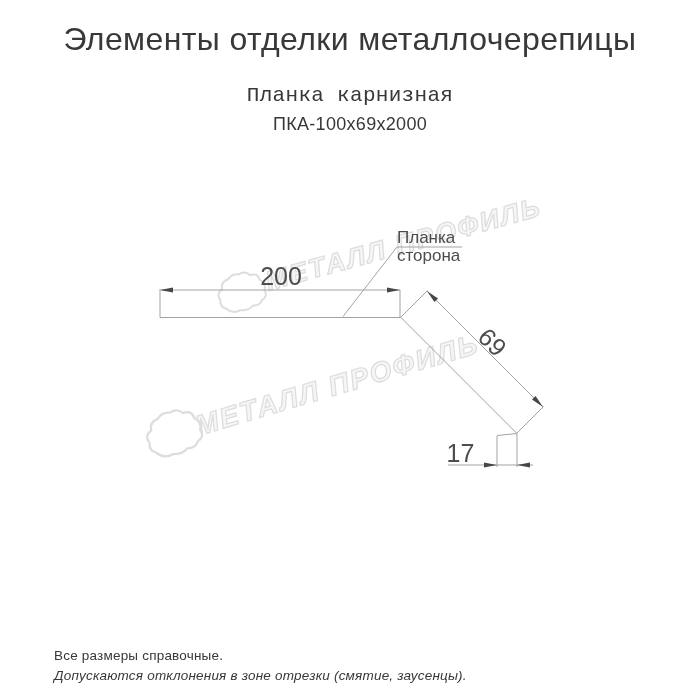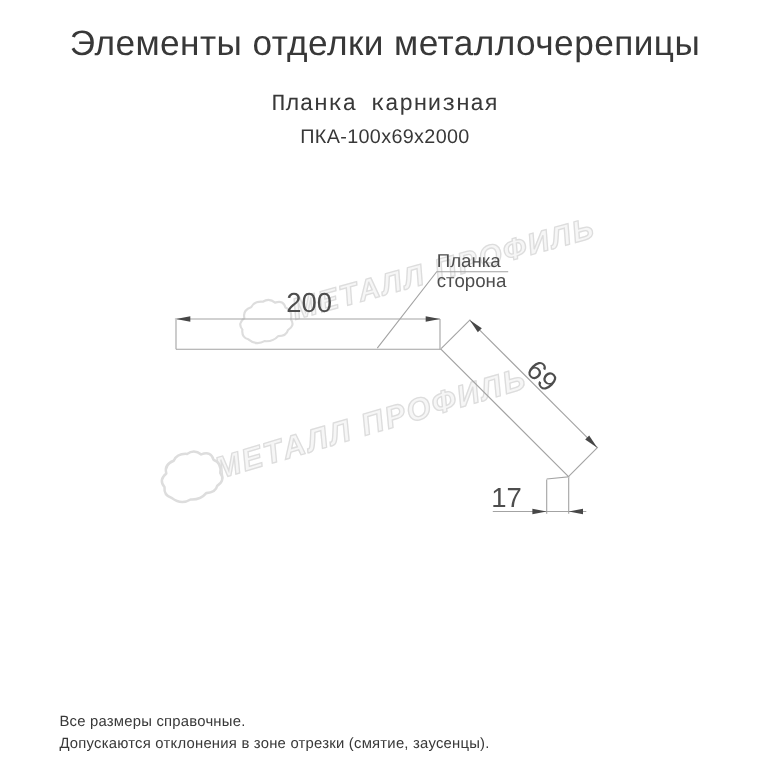--- a/index.html
+++ b/index.html
@@ -39,21 +39,21 @@
        line-height:20px;text-align:center;}
   #dim100{left:258px;top:266px;width:46px;}
   #dim69{left:470px;top:332px;width:45px;height:20px;transform:rotate(45deg);}
   #dim10{left:445px;top:443px;width:31px;}
   #leader-label{position:absolute;z-index:3;left:397px;top:229px;width:76px;
        font-size:17px;line-height:18px;color:var(--dim,#4d4d4d);text-align:left;}
   
   .note{position:absolute;left:22px;font-size:13.5px;line-height:16px;
         color:var(--ink,#383838);letter-spacing:.2px;z-index:3;margin-left:32px;}
   #note1{top:648px;}
-  #note2{top:668px;}
+  #note2{top:668px;font-style:italic;}
 </style>
 </head>
 <body>
 
 <div class="abs t1">Элементы отделки металлочерепицы</div>
 <div class="abs t2">Планка карнизная</div>
 <div class="abs t3">ПКА-100х69х2000</div>
 
 <div class="wm-text" id="wm1-text">МЕТАЛЛ ПРОФИЛЬ</div>
 <div class="wm-text" id="wm2-text">МЕТАЛЛ ПРОФИЛЬ</div>

